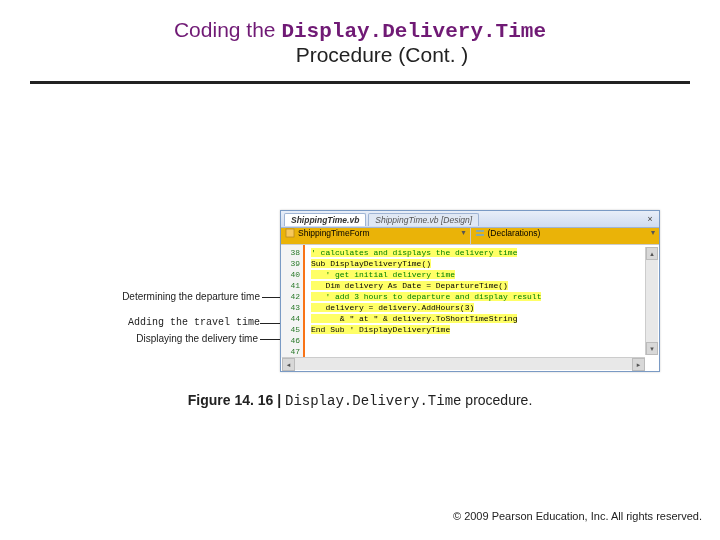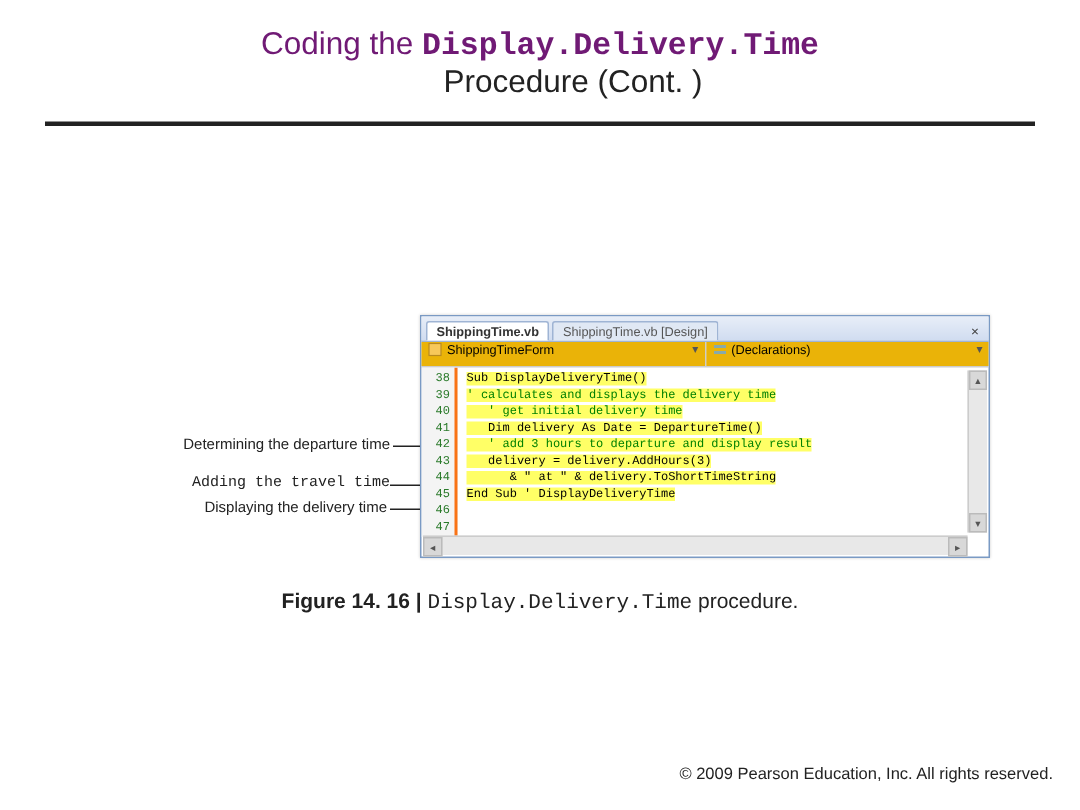--- a/index.html
+++ b/index.html
@@ -67,24 +67,25 @@
     height: 162px;
     border: 1px solid #7a9ac4;
     background: #fff;
     box-shadow: 0 0 2px rgba(0,0,0,0.2);
   }
   .win-tabs {
     height: 17px;
     background: linear-gradient(#e8eef8,#d0dcf0);
     border-bottom: 1px solid #9fb4d4;
     display: flex;
-    align-items: flex-end;
+    align-items: center;
     font-size: 8.5px;
     padding-left: 3px;
     gap: 2px;
+    font-style: italic;
   }
   .win-tab {
     background: #fff;
     border: 1px solid #9fb4d4;
     border-bottom: none;
     padding: 1px 6px;
     border-radius: 2px 2px 0 0;
     font-weight: bold;
     color: #333;
   }
@@ -252,22 +253,22 @@
         <div>40</div>
         <div>41</div>
         <div>42</div>
         <div>43</div>
         <div>44</div>
         <div>45</div>
         <div>46</div>
         <div>47</div>
       </div>
       <div class="code-lines">
+        <div class="ln"><span class="hl comment">' calculates and displays the delivery time</span></div>
         <div class="ln"><span class="hl">Sub DisplayDeliveryTime()</span></div>
-        <div class="ln"><span class="hl comment">' calculates and displays the delivery time</span></div>
         <div class="ln"><span class="hl comment">   ' get initial delivery time</span></div>
         <div class="ln"><span class="hl">   Dim delivery As Date = DepartureTime()</span></div>
         <div class="ln"></div>
         <div class="ln"><span class="hl comment">   ' add 3 hours to departure and display result</span></div>
         <div class="ln"><span class="hl">   delivery = delivery.AddHours(3)</span></div>
         <div class="ln"><span class="hl">      &amp; " at " &amp; delivery.ToShortTimeString</span></div>
         <div class="ln"><span class="hl">End Sub ' DisplayDeliveryTime</span></div>
       </div>
     </div>
     <div class="scrollbar-v">

